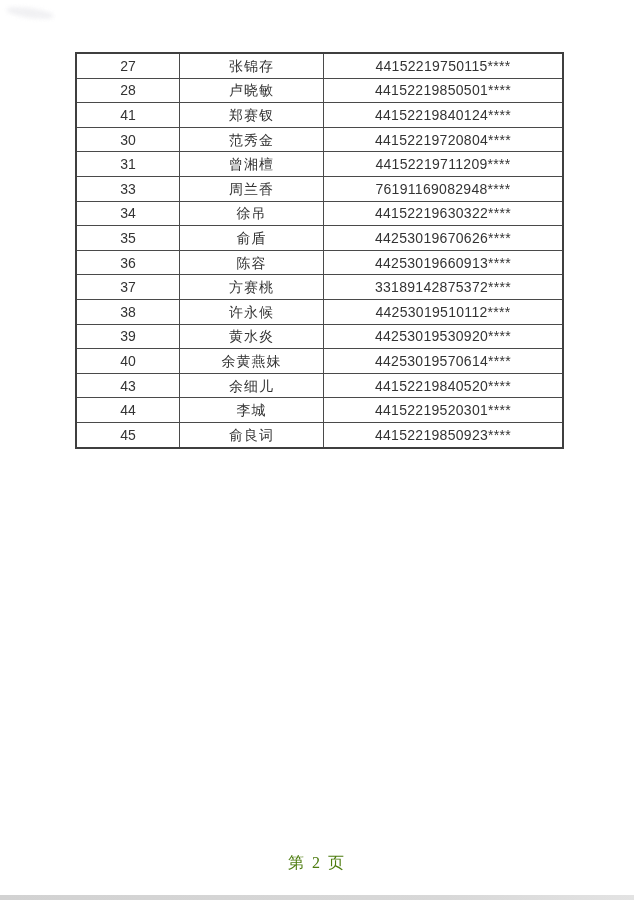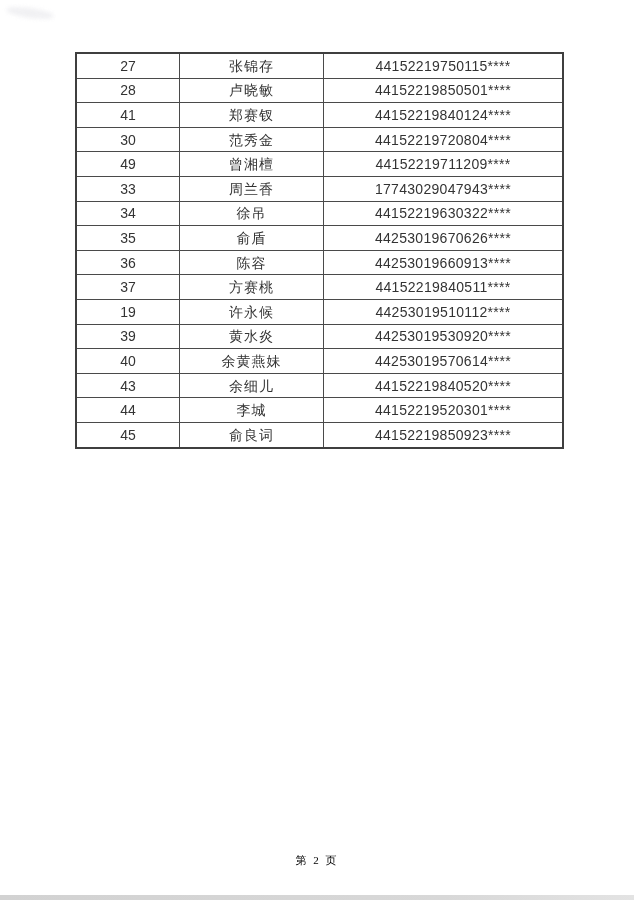--- a/index.html
+++ b/index.html
@@ -54,22 +54,22 @@
   }
   td.col-no   { width: 102px; font-size: 13.5px; }
   td.col-name { width: 143px; font-size: 14.5px; letter-spacing: 1px; }
   td.col-id   { width: 238px; font-size: 13.5px; letter-spacing: 0.3px; }
   .footer {
     position: absolute;
     left: 0;
     top: 853px;
     width: 100%;
     text-align: center;
-    font-size: 11px;
-    color: #000000;
+    font-size: 16px;
+    color: #4d7c0f;
     letter-spacing: 2px;
     font-family: "Liberation Serif", "DejaVu Serif", serif;
   }
   .scan-edge-strip {
     position: absolute;
     left: 0;
     bottom: 0;
     width: 100%;
     height: 5px;
     background: linear-gradient(to right, #d2d2d2 0%, #d8d8d8 70%, #e3e3e3 100%);
@@ -98,51 +98,51 @@
           <td class="col-no">41</td>
           <td class="col-name">郑赛钗</td>
           <td class="col-id">44152219840124****</td>
         </tr>
         <tr>
           <td class="col-no">30</td>
           <td class="col-name">范秀金</td>
           <td class="col-id">44152219720804****</td>
         </tr>
         <tr>
-          <td class="col-no">49</td>
+          <td class="col-no">31</td>
           <td class="col-name">曾湘檀</td>
           <td class="col-id">44152219711209****</td>
         </tr>
         <tr>
           <td class="col-no">33</td>
           <td class="col-name">周兰香</td>
-          <td class="col-id">17743029047943****</td>
+          <td class="col-id">76191169082948****</td>
         </tr>
         <tr>
           <td class="col-no">34</td>
           <td class="col-name">徐吊</td>
           <td class="col-id">44152219630322****</td>
         </tr>
         <tr>
           <td class="col-no">35</td>
           <td class="col-name">俞盾</td>
           <td class="col-id">44253019670626****</td>
         </tr>
         <tr>
           <td class="col-no">36</td>
           <td class="col-name">陈容</td>
           <td class="col-id">44253019660913****</td>
         </tr>
         <tr>
           <td class="col-no">37</td>
           <td class="col-name">方赛桃</td>
-          <td class="col-id">44152219840511****</td>
+          <td class="col-id">33189142875372****</td>
         </tr>
         <tr>
-          <td class="col-no">19</td>
+          <td class="col-no">38</td>
           <td class="col-name">许永候</td>
           <td class="col-id">44253019510112****</td>
         </tr>
         <tr>
           <td class="col-no">39</td>
           <td class="col-name">黄水炎</td>
           <td class="col-id">44253019530920****</td>
         </tr>
         <tr>
           <td class="col-no">40</td>

